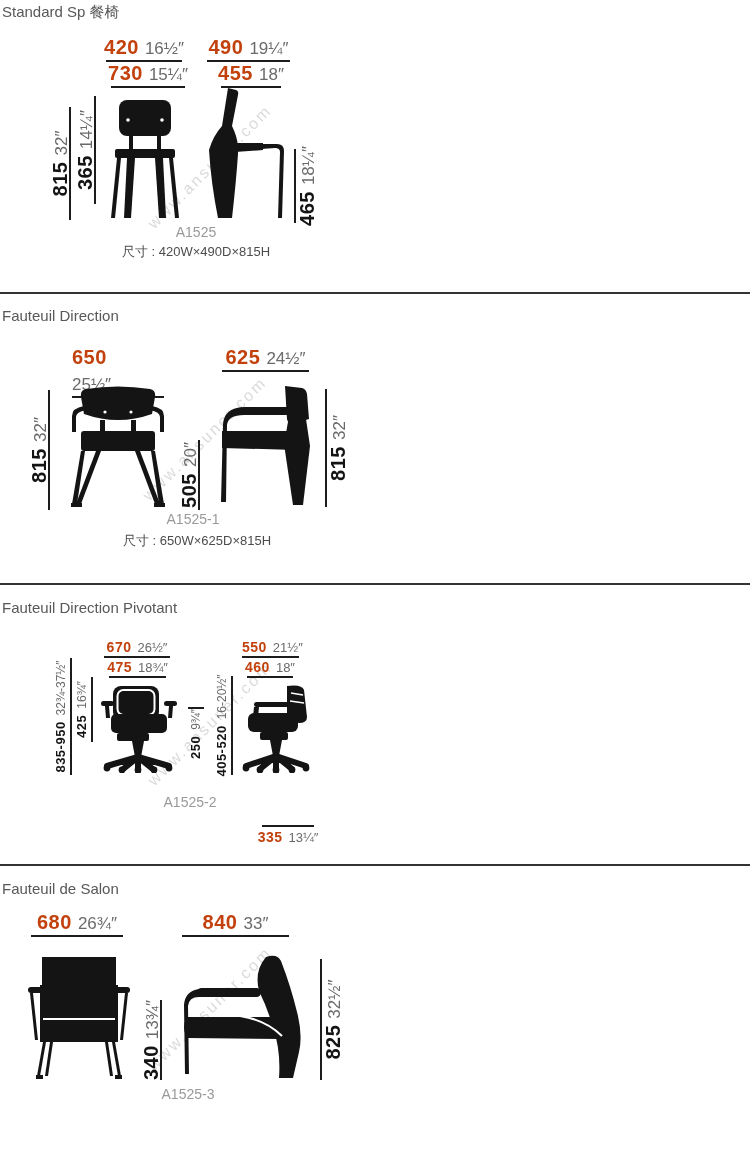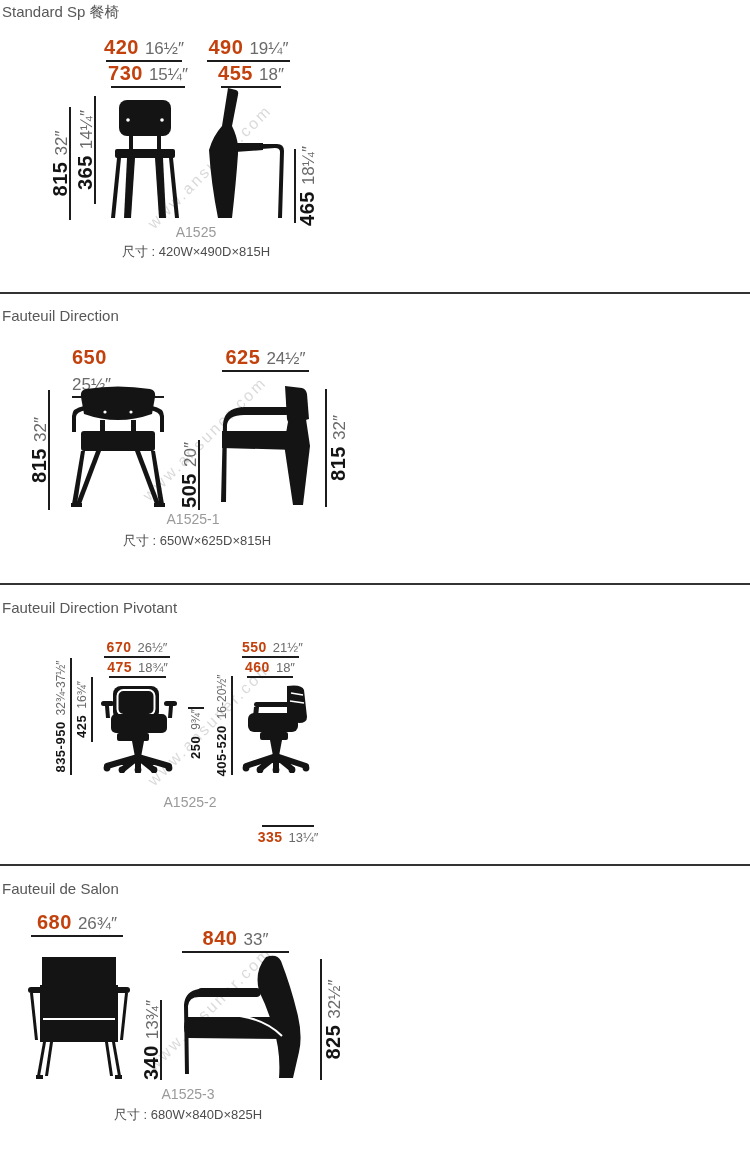--- a/index.html
+++ b/index.html
@@ -227,21 +227,21 @@
 
   <div class="divider" style="top:864px;"></div>
 
   <div class="sec-title" style="left:2px;top:880px;">Fauteuil de Salon</div>
   <div class="wm" style="left:110px;top:1000px;width:200px;">www.ansuner.com</div>
 
   <div class="hdim" style="left:31px;top:911px;width:92px;">
     <b>680</b>
     <span>26¾″</span>
   </div>
-  <div class="hdim" style="left:182px;top:911px;width:107px;margin-top:16px;">
+  <div class="hdim" style="left:182px;top:911px;width:107px;">
     <b>840</b>
     <span>33″</span>
   </div>
   <div class="vdim line-r" style="left:162px;top:1058px;width:80px;height:18px;">
     <b>340</b>
     <span>13¾″</span>
   </div>
   <div class="vdim line-l" style="left:348px;top:1052px;width:121px;height:26px;">
     <b>825</b>
     <span>32½″</span>
@@ -267,15 +267,14 @@
   <svg style="left:180px;top:955px;" width="132" height="124" viewBox="0 0 132 124">
     <path class="ink" d="M86,2 Q97,-2 101,6 Q111,32 117,57 Q123,80 119,97 L113,123 L99,123 Q101,96 93,72 Q87,52 79,36 Q74,16 86,2 Z"></path>
     <path class="ink" d="M8,62 L92,62 Q100,70 104,84 L8,83 Z"></path>
     <path d="M60,61 Q86,65 102,81" stroke="#fff" stroke-width="2" fill="none"></path>
     <ellipse class="ink" cx="9" cy="72" rx="5" ry="10"></ellipse>
     <rect class="ink" x="17" y="33" width="64" height="9" rx="4.5"></rect>
     <path class="ink" d="M19,34 Q5,36 4,50 L5,119 L9,119 L8,51 Q9,41 21,42 Z"></path>
   </svg>
 
   <div class="caption model" style="left:53px;top:1086px;width:270px;">A1525-3</div>
-  <div class="caption size" style="left:53px;top:1106px;width:270px;">尺寸 : 680W×840D×825H</div>
 
 </div>
 
 </body></html>

